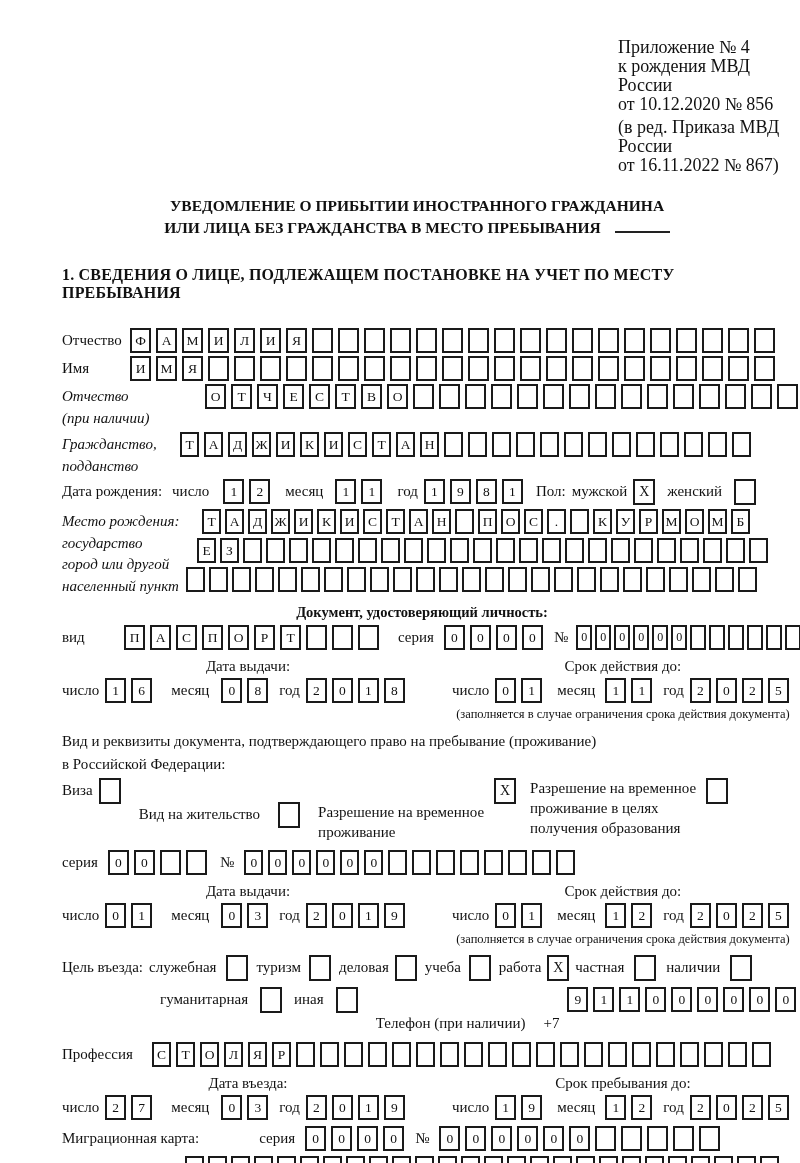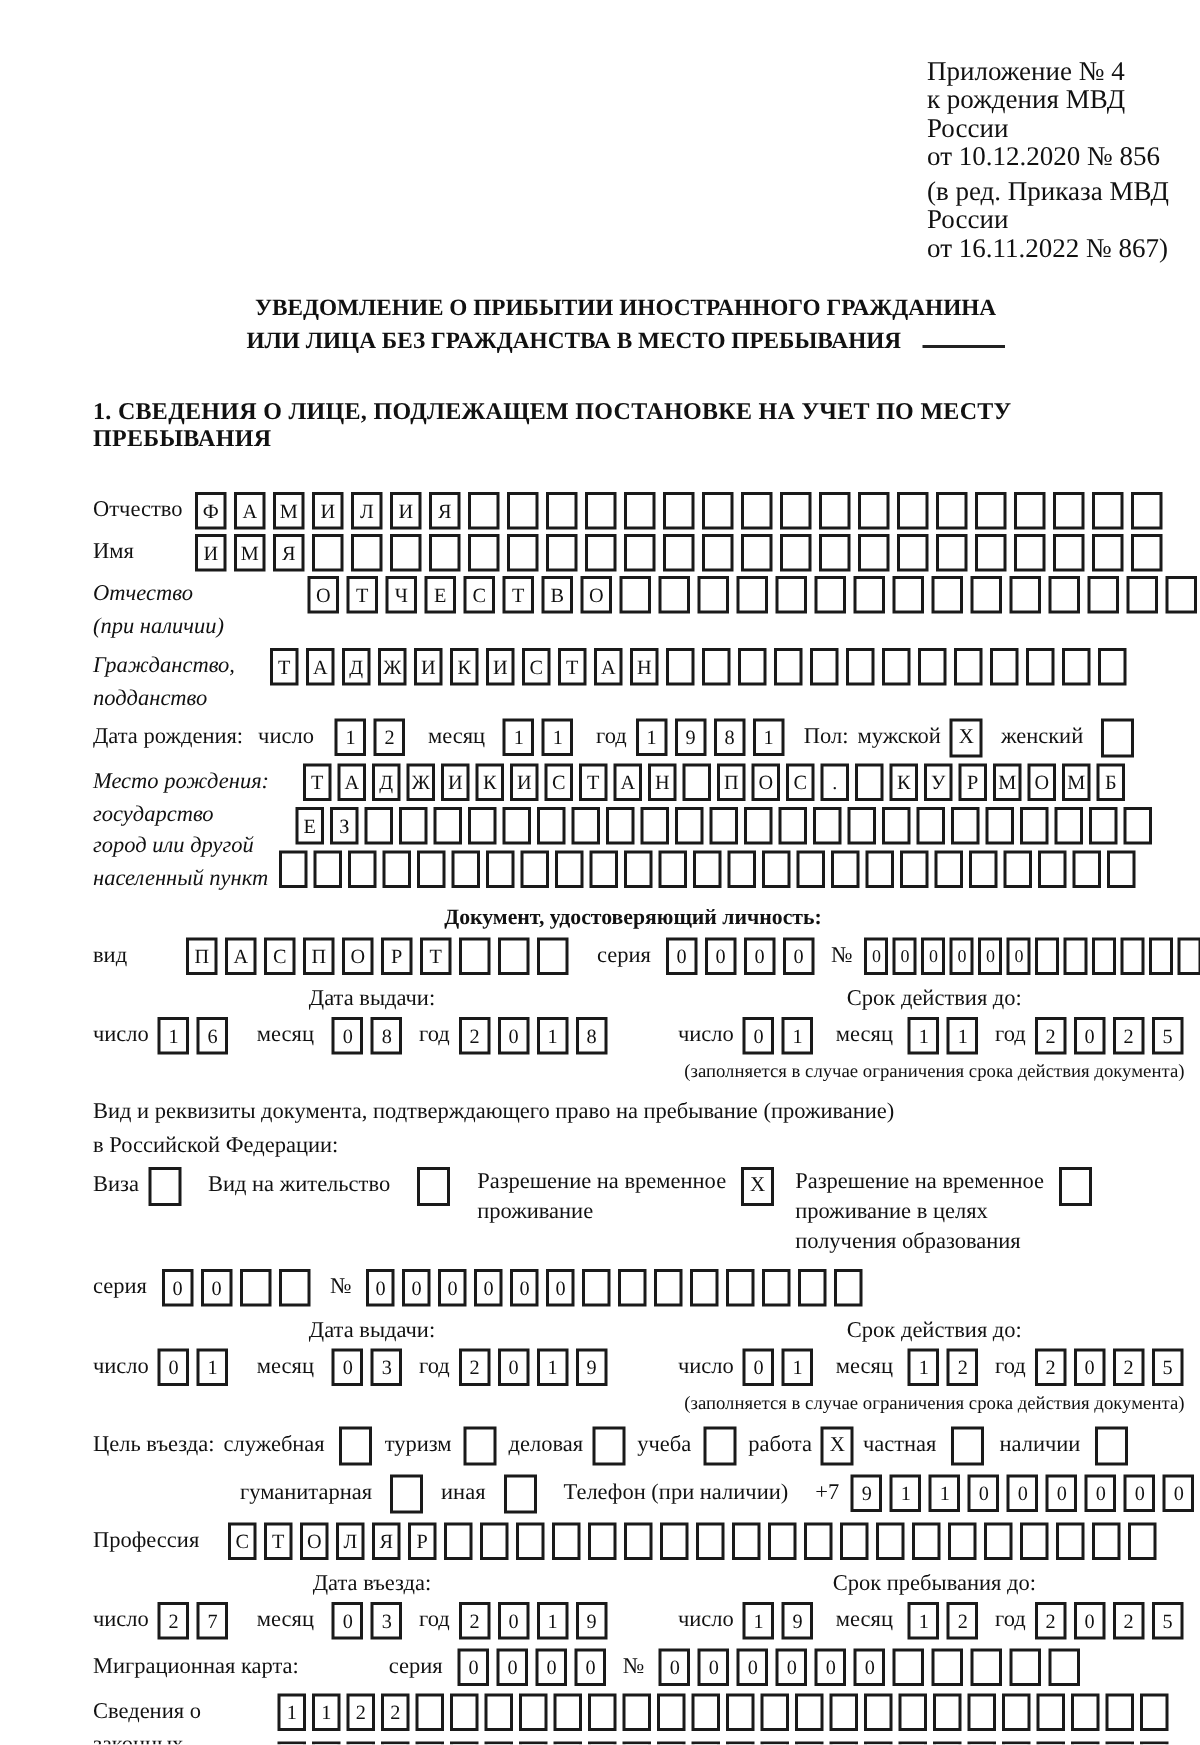--- a/index.html
+++ b/index.html
@@ -24,21 +24,21 @@
   
   .cells { display:inline-flex; flex:none; align-items:flex-start; }
   .cell { display:inline-block; width:21px; height:25px; border:2px solid #1a1a1a; margin-right:5px;
           text-align:center; font-size:13.5px; line-height:21px; background:#fff; }
   .c23 .cell { width:19px; margin-right:4px; }
   .c24 .cell { width:19px; margin-right:5px; }
   .csm .cell { width:16px; margin-right:3px; font-size:12px; }
   .cb .cell  { width:22px; height:26px; margin-right:0; font-size:14px; }
 
   .mt2{margin-top:2px;} .mt4{margin-top:4px;} .mt6{margin-top:6px;} .mt8{margin-top:8px;}
-  .ml6{margin-left:6px;} .ml8{margin-left:8px;} .ml10{margin-left:10px;} .ml12{margin-left:12px;} .ml14{margin-left:14px;} .ml18{margin-left:18px;}
+  .ml6{margin-left:6px;} .ml8{margin-left:8px;} .ml10{margin-left:10px;} .ml12{margin-left:12px;} .ml14{margin-left:14px;} .ml18{margin-left:18px;margin-top:24px;}
 
   .bp-rows .row { margin-top:0; margin-bottom:4px; }
   .bp1 { padding-left:16px; } .bp2 { padding-left:11px; } .bp3 { padding-left:0; }
 
   .doc-head { text-align:center; font-weight:bold; font-size:14.5px; margin-top:7px; margin-left:-10px; }
 
   
   .date-pair { display:flex; margin-top:7px; font-size:15px; }
   .dp-left { width:372px; flex:none; }
   .dp-right { margin-left:18px; }

